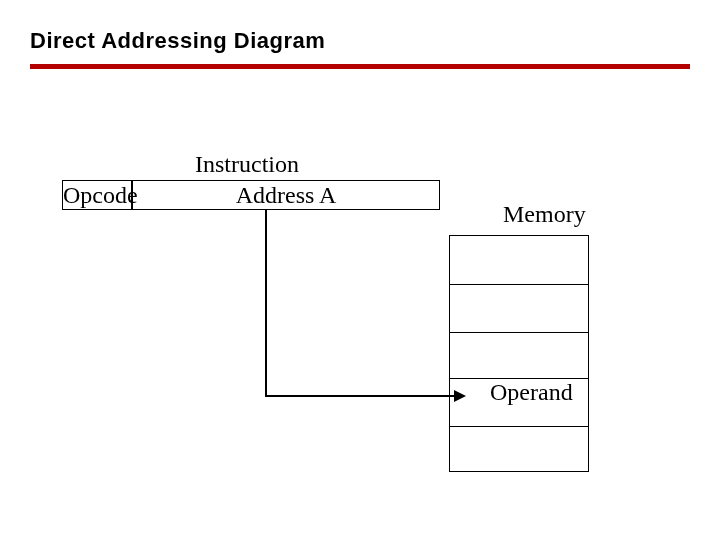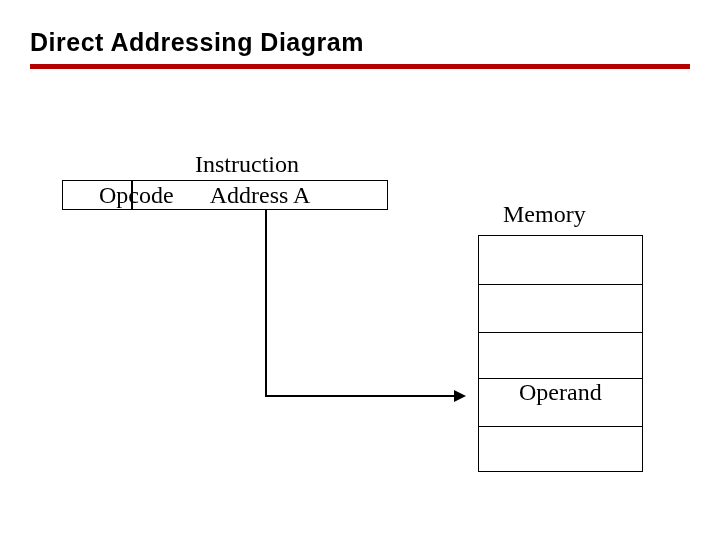--- a/index.html
+++ b/index.html
@@ -11,21 +11,21 @@
     font-family: "Times New Roman", Times, serif;
     color: #000;
     position: relative;
   }
   .title {
     position: absolute;
     left: 30px;
     top: 28px;
     font-family: Arial, Helvetica, sans-serif;
     font-weight: 900;
-    font-size: 25px;
+    font-size: 22px;
     letter-spacing: 0.5px;
   }
   .rule {
     position: absolute;
     left: 30px;
     top: 64px;
     width: 660px;
     height: 5px;
     background: #b30000;
   }
@@ -35,23 +35,23 @@
     font-family: "Times New Roman", Times, serif;
   }
   .box {
     position: absolute;
     border: 1.5px solid #000;
     box-sizing: border-box;
   }
   
   .mem-outer {
     position: absolute;
-    left: 478px;
+    left: 449px;
     top: 235px;
-    width: 165px;
+    width: 140px;
     height: 237px;
     border: 1.5px solid #000;
     box-sizing: border-box;
     padding-left: 27px;
   }
   .mem-hline {
     position: absolute;
     left: 0;
     width: 100%;
     height: 0;
@@ -73,24 +73,24 @@
 </style>
 </head>
 <body>
 
 <div class="title">Direct Addressing Diagram</div>
 <div class="rule"></div>
 
 <div class="label" style="left:195px; top:151px;">Instruction</div>
 
 <div class="box" style="left:62px; top:180px; width:70px; height:30px; text-align:center; line-height:28px;">
-  <span class="label" style="position:static;margin-left:36px;">Opcode</span>
+  <span class="label" style="position:static;">Opcode</span>
 </div>
 
-<div class="box" style="left:132px; top:180px; width:256px; height:30px; text-align:center; line-height:28px;">
+<div class="box" style="left:132px; top:180px; width:308px; height:30px; text-align:center; line-height:28px;">
   <span class="label" style="position:static;">Address A</span>
 </div>
 
 <div class="label" style="left:503px; top:201px;">Memory</div>
 
 <div class="mem-outer">
   <div class="mem-hline" style="top:48px;"></div>
   <div class="mem-hline" style="top:96px;"></div>
   <div class="mem-hline" style="top:142px;"></div>
   <div class="mem-hline" style="top:190px;"></div>

